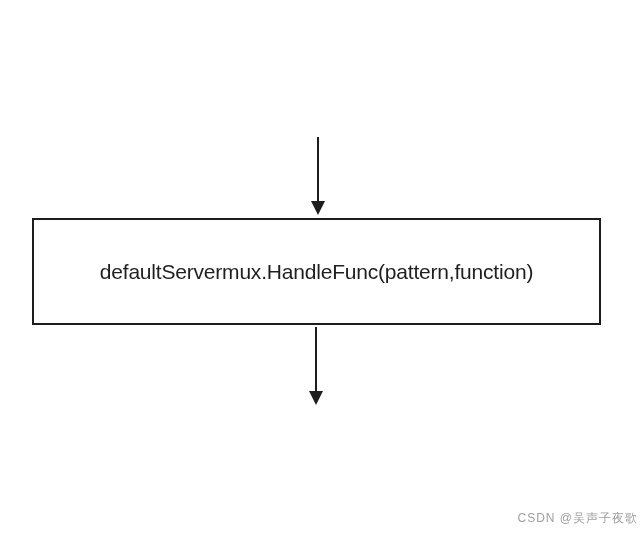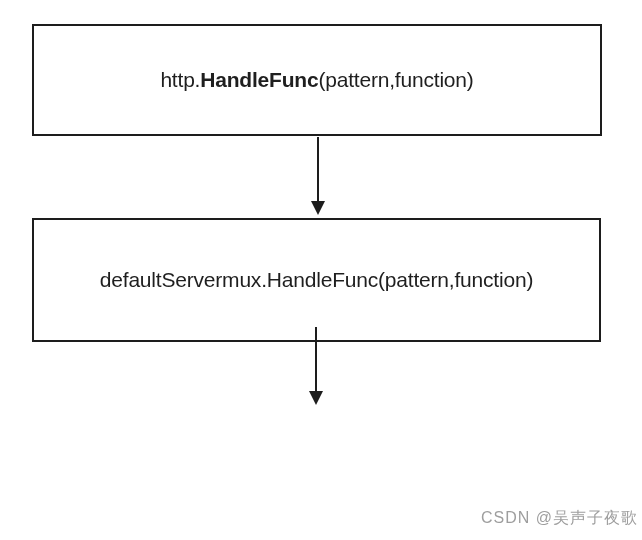--- a/index.html
+++ b/index.html
@@ -23,21 +23,21 @@
     display: flex;
     align-items: center;
     justify-content: center;
     font-size: 21px;
     color: #1f1f1f;
     letter-spacing: -0.2px;
     white-space: nowrap;
   }
   .box .t b { font-weight: bold; }
   .box1 { left: 32px; top: 24px;  width: 570px; height: 112px; }
-  .box2 { left: 32px; top: 218px; width: 569px; height: 124px; }
+  .box2 { left: 32px; top: 218px; width: 569px; height: 107px; }
   .box3 { left: 32px; top: 408px; width: 567px; height: 104px; }
 
   .arrow {
     position: absolute;
     width: 14px;
     display: flex;
     flex-direction: column;
     align-items: center;
   }
   .arrow .stem {
@@ -52,36 +52,33 @@
     border-right: 7px solid transparent;
     border-top: 14px solid #1d1d1d;
   }
   .arrow1 { left: 311px; top: 137px; }
   .arrow2 { left: 309px; top: 327px; }
 
   .watermark {
     position: absolute;
     right: 4px;
     top: 506px;
-    font-size: 16px;
+    font-size: 12px;
     line-height: 24px;
     color: #9e9e9e;
     letter-spacing: 1px;
     white-space: nowrap;
     mix-blend-mode: multiply;
   }
 </style>
 </head>
 <body>
 
 <div class="canvas">
 
-  <div class="box box1">
-    <span class="t"><span>http.</span><b>HandleFunc</b><span>(pattern,function)</span></span>
-  </div>
 
   <div class="arrow arrow1">
     <div class="stem"></div>
     <div class="head"></div>
   </div>
 
   <div class="box box2">
     <span class="t"><span>defaultServermux.HandleFunc(pattern,function)</span></span>
   </div>
 

